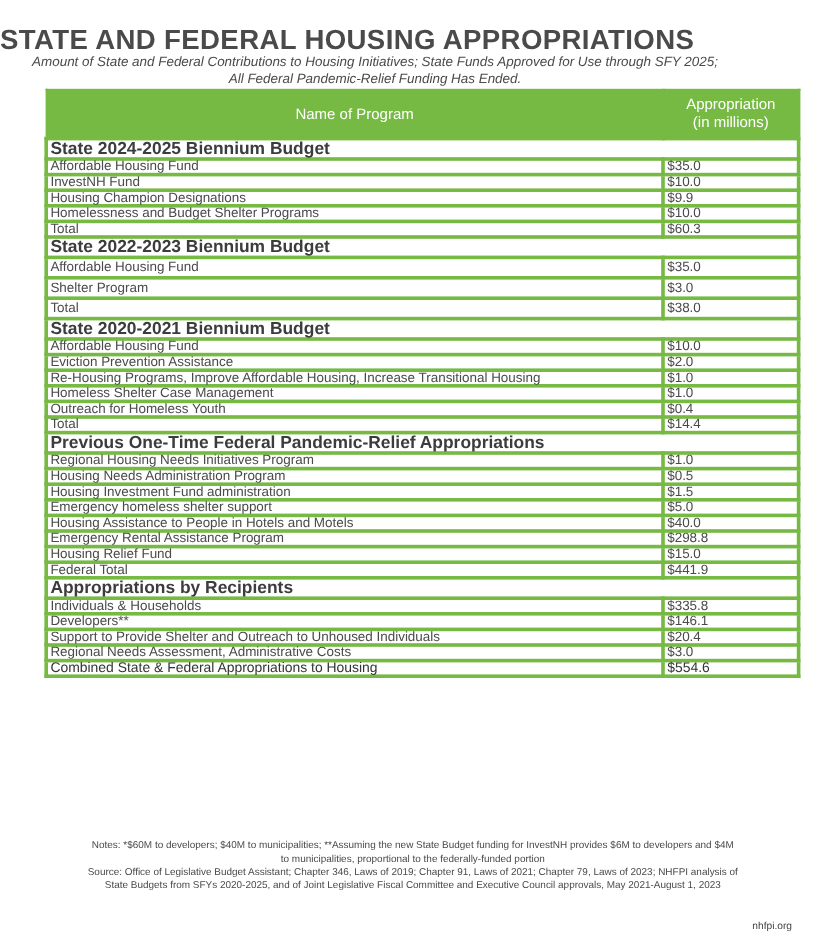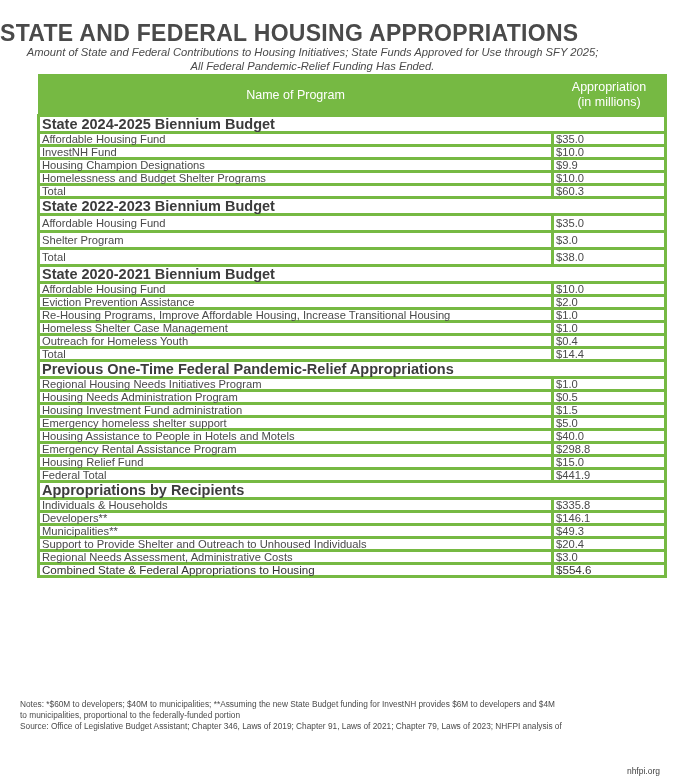--- a/index.html
+++ b/index.html
@@ -16,21 +16,21 @@
   th.hdr { background: #76b943; color: #ffffff; font-weight: normal; font-size: 12.5px;
            border: 2px solid #76b943; padding: 0; height: 38px; }
   th.hdr.val { line-height: 15px; font-size: 12.5px; }
   td { border: 3px solid #76b943; font-size: 11.2px; color: #4a4a4a; padding: 0 2px;
        height: 10px; line-height: 10px; white-space: nowrap; }
   td.val { }
   td.section { text-align: left; font-weight: bold; font-size: 14.5px; color: #3c3c3c;
                height: 14px; line-height: 14px; }
   tr.tall td { height: 14px; line-height: 14px; }
   tr.combined td { font-size: 11.6px; color: #333333; }
-  .notes { position: absolute; top: 699px; left: 20px; width: 648px; 
+  .notes { position: absolute; top: 699px; left: 20px; width: 648px; text-align: center;
            font-size: 8.3px; line-height: 11px; color: #4a4a4a; }
   .site { position: absolute; top: 766px; right: 28px; font-size: 8.5px; color: #3f3f3f; }
 </style>
 </head>
 <body>
 
 <div class="title">STATE AND FEDERAL HOUSING APPROPRIATIONS</div>
 <div class="subtitle">
   <div>Amount of State and Federal Contributions to Housing Initiatives; State Funds Approved for Use through SFY 2025;</div>
   <div>All Federal Pandemic-Relief Funding Has Ended.</div>
@@ -157,38 +157,35 @@
         </tr>
         <tr>
           <td>Individuals &amp; Households</td>
           <td class="val">$335.8</td>
         </tr>
         <tr>
           <td>Developers**</td>
           <td class="val">$146.1</td>
         </tr>
         <tr>
-          <td>Municipalities**</td>
-          <td class="val">$49.3</td>
-        </tr>
-        <tr>
           <td>Support to Provide Shelter and Outreach to Unhoused Individuals</td>
           <td class="val">$20.4</td>
         </tr>
         <tr>
           <td>Regional Needs Assessment, Administrative Costs</td>
           <td class="val">$3.0</td>
         </tr>
         <tr class="combined">
           <td>Combined State &amp; Federal Appropriations to Housing</td>
           <td class="val">$554.6</td>
         </tr>
       </tbody>
   </table>
 </div>
 
 <div class="notes">
   <div>Notes: *$60M to developers; $40M to municipalities; **Assuming the new State Budget funding for InvestNH provides $6M to developers and $4M</div>
   <div>to municipalities, proportional to the federally-funded portion</div>
   <div>Source: Office of Legislative Budget Assistant; Chapter 346, Laws of 2019; Chapter 91, Laws of 2021; Chapter 79, Laws of 2023; NHFPI analysis of</div>
+  <div>State Budgets from SFYs 2020-2025, and of Joint Legislative Fiscal Committee and Executive Council approvals, May 2021-August 1, 2023</div>
 </div>
 
 <div class="site">nhfpi.org</div>
 
 </body></html>

